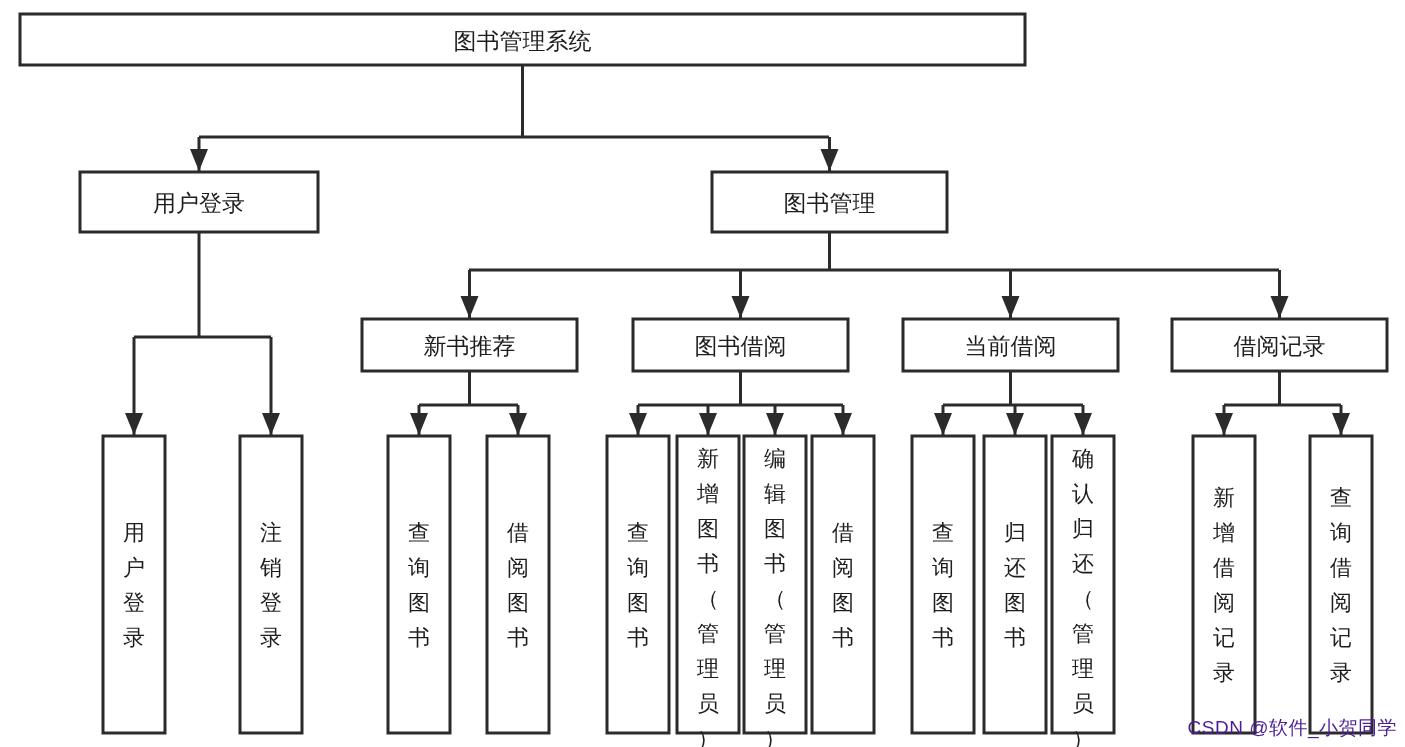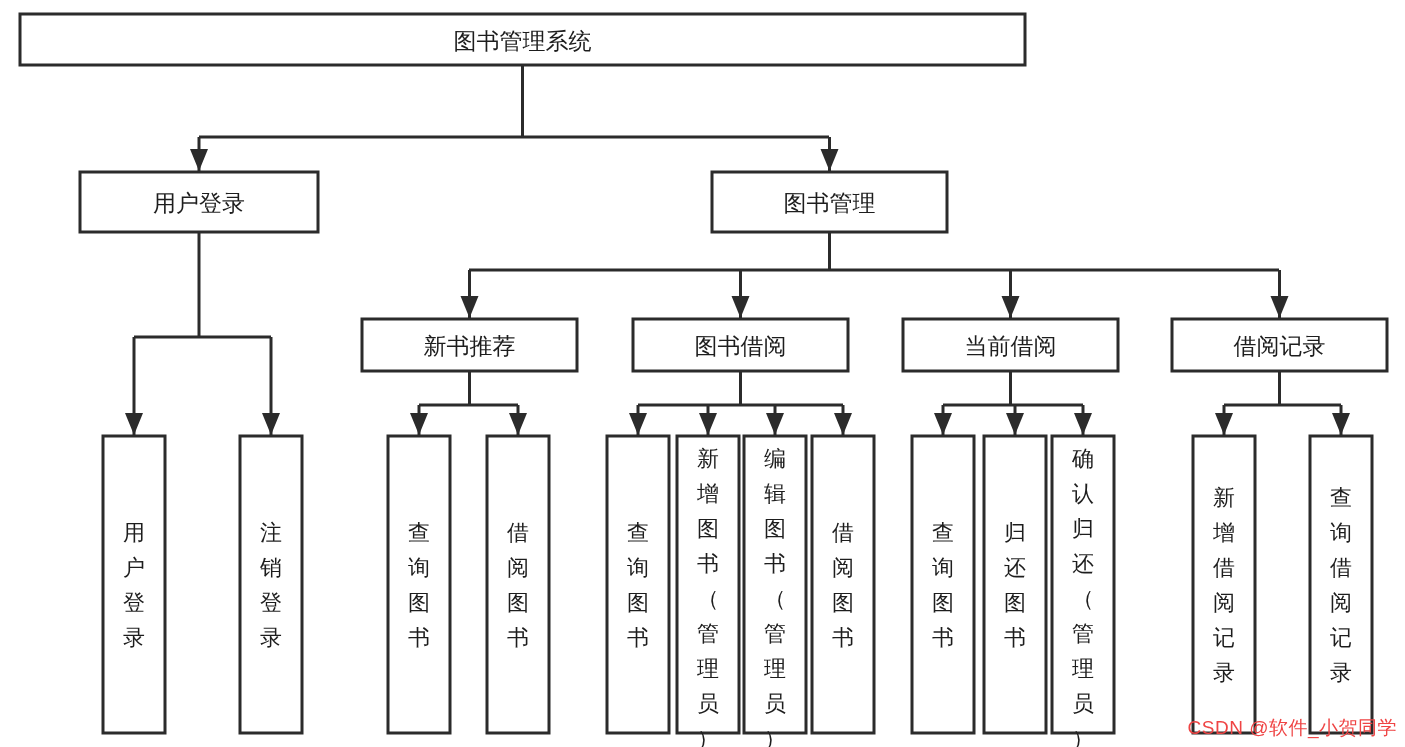--- a/index.html
+++ b/index.html
@@ -59,21 +59,21 @@
     text-anchor: middle;
     dominant-baseline: central;
     white-space: pre;
   }
   .watermark-text {
     position: absolute;
     right: 8px;
     bottom: 6px;
     font-family: "Liberation Sans", "DejaVu Sans", sans-serif;
     font-size: 19px;
-    color: #ef4444;
+    color: #4c1d95;
     letter-spacing: 0.5px;
     white-space: nowrap;
     user-select: none;
   }
 </style>
 </head>
 <body>
 
 <div id="diagram-root">
   <svg class="diagram-canvas" viewBox="0 0 1405 747" xmlns="http://www.w3.org/2000/svg">

